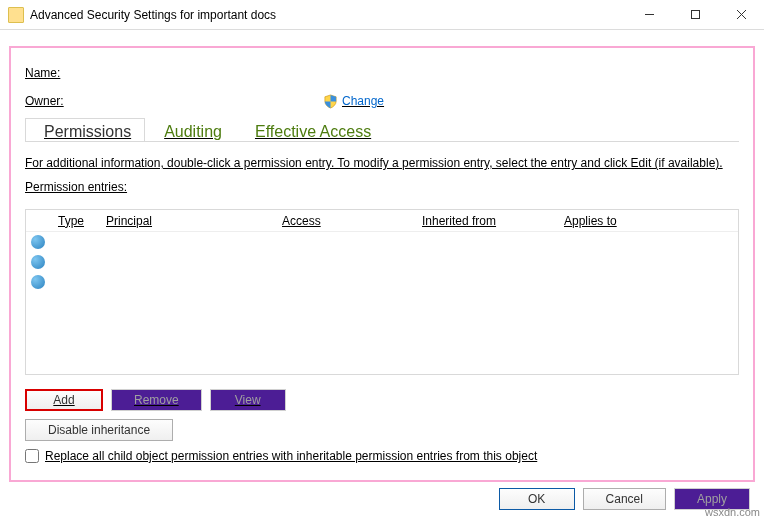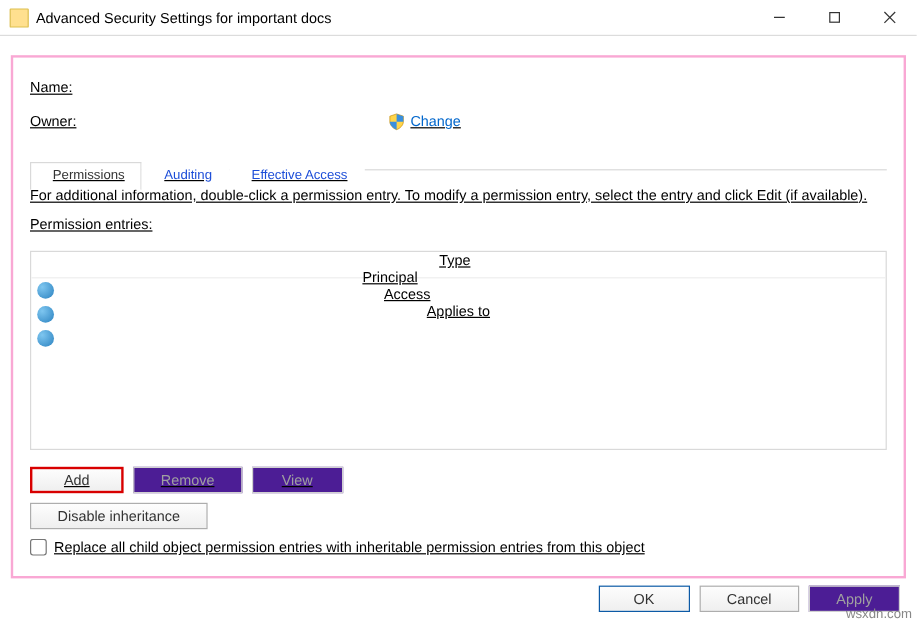--- a/index.html
+++ b/index.html
@@ -8,27 +8,27 @@
   .titlebar .folder { width:16px; height:16px; background:#ffe08f; border:1px solid #ddbf4f; border-radius:1px; margin-right:6px;}
   .titlebar .title { flex:1; font-size:12px; }
   .winbtn { width:46px; height:30px; display:flex; align-items:center; justify-content:center; color:#333;}
   .winbtn svg { stroke:#333; fill:none; }
   .content-frame { position:absolute; left:9px; top:46px; right:9px; bottom:36px; border:2px solid #f9a8d4; padding:14px 14px 10px 14px;text-decoration:underline; }
   .field-row { display:flex; align-items:center; height:22px; margin-bottom:6px; }
   .field-label { width:298px; }
   .shield { display:inline-block; width:15px; height:15px; vertical-align:-3px; margin-right:4px;}
   .link { color:#0066cc; cursor:pointer; }
   .tabs { display:flex; position:relative; margin-top:6px; border-bottom:1px solid #d9d9d9; height:24px;}
-  .tab { padding:4px 13px 4px 18px; font-size:11px; position:relative; top:17px; border:1px solid transparent; border-bottom:none; color:#333; background:#fff;}
+  .tab { padding:4px 13px 4px 18px; font-size:16px; position:relative; top:0; border:1px solid transparent; border-bottom:none; color:#333; background:#fff;}
   .tab.active { border-color:#d9d9d9; background:#fff; }
-  .tab.inactive { color:#1d4ed8; }
+  .tab.inactive { color:#4d7c0f; }
   .instruction { margin:14px 0 10px 0; }
   .section-label { margin-bottom:15px;}
   .table-frame { border:1px solid #d9d9d9; height:166px; overflow:hidden;}
-  .thead { display:flex; height:22px; align-items:center; border-bottom:1px solid #eee;flex-direction:column;}
+  .thead { display:flex; height:22px; align-items:center; border-bottom:1px solid #eee;}
   .th { padding:0 8px; font-size:12px;}
   .th.icon { width:24px; padding:0;}
   .th.type { width:48px;}
   .th.principal { width:176px;}
   .th.access { width:140px;}
   .th.inherit { width:142px;}
   .th.applies { flex:1; }
   .trow { display:flex; height:20px; align-items:center;}
   .cell-icon { width:24px; display:flex; justify-content:center;}
   .userhead { width:14px; height:14px; border-radius:50%; background: radial-gradient(circle at 30% 30%, #7ec6f0, #2b82c0);}
@@ -96,20 +96,21 @@
 
   <div class="instruction">For additional information, double-click a permission entry. To modify a permission entry, select the entry and click Edit (if available).</div>
   <div class="section-label">Permission entries:</div>
 
   <div class="table-frame">
     <div class="thead">
       <div class="th icon"></div>
       <div class="th type">Type</div>
       <div class="th principal">Principal</div>
       <div class="th access">Access</div>
+      <div class="th inherit">Inherited from</div>
       <div class="th applies">Applies to</div>
     </div>
     <div class="trow">
       <div class="cell-icon">
           <span class="userhead"></span>
         </div>
       <div class="cell-rest"></div>
     </div>
     <div class="trow">
       <div class="cell-icon">

